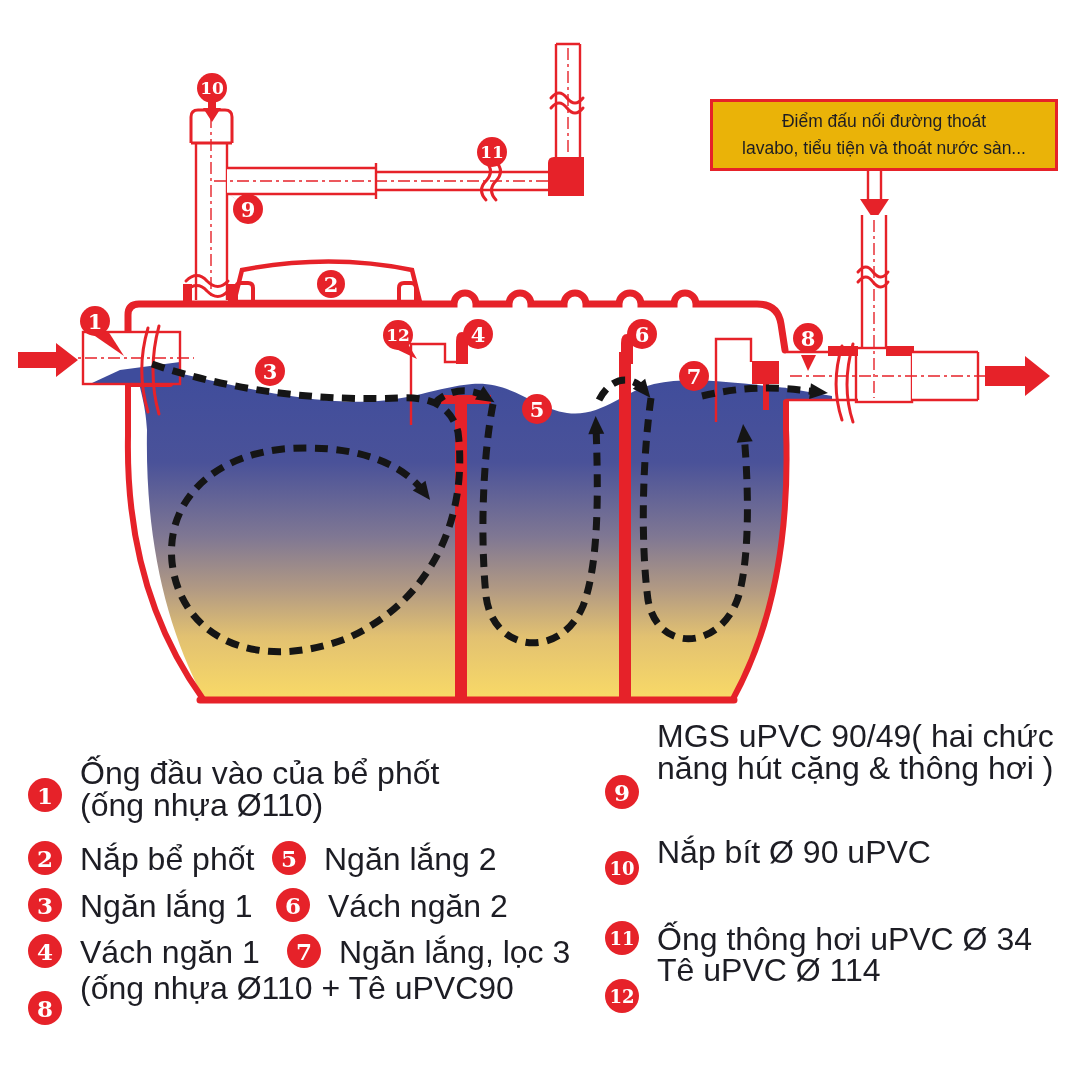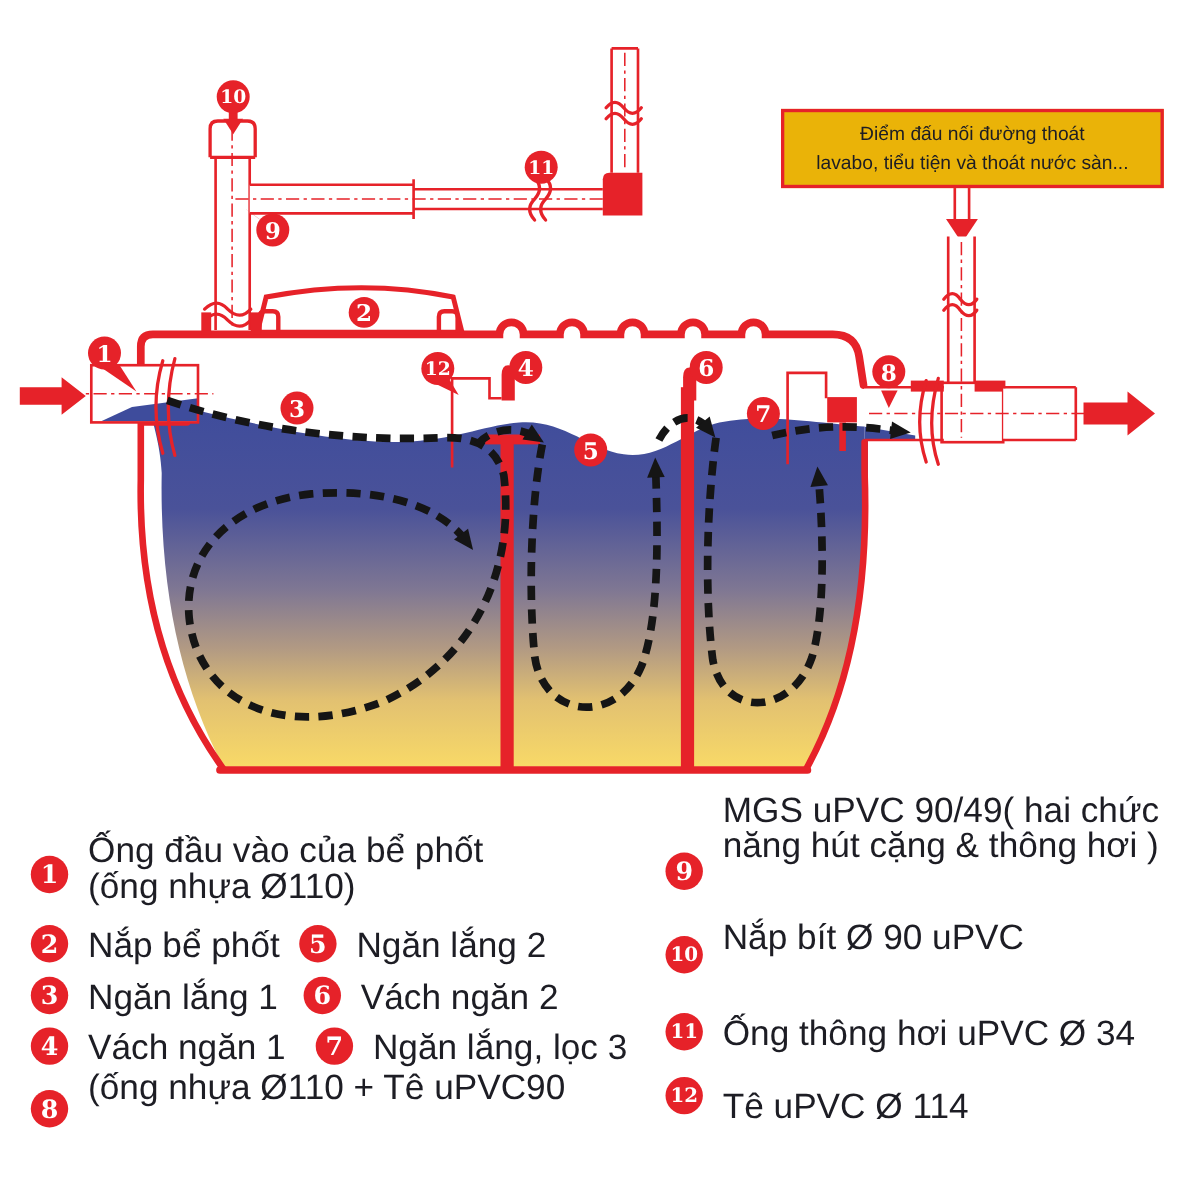--- a/index.html
+++ b/index.html
@@ -330,19 +330,19 @@
 
     <div class="legend-item">
       <span class="lnum small" style="left:605px;top:921px;">11</span>
       <span class="ltext" style="left:657px;top:923px;">
         <span>Ống thông hơi uPVC Ø 34</span>
       </span>
     </div>
 
     <div class="legend-item">
       <span class="lnum small" style="left:605px;top:979px;">12</span>
-      <span class="ltext" style="left:657px;top:989px;">
+      <span class="ltext" style="left:657px;top:954px;">
         <span>Tê uPVC Ø 114</span>
       </span>
     </div>
 
   </div>
 </div>
 
 </body></html>

